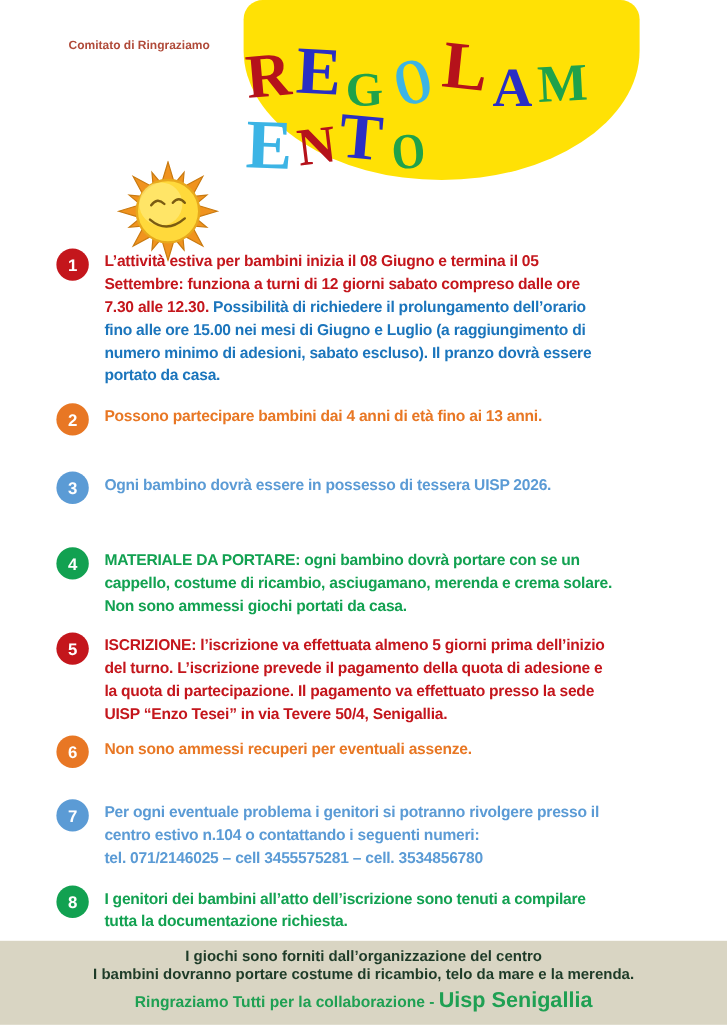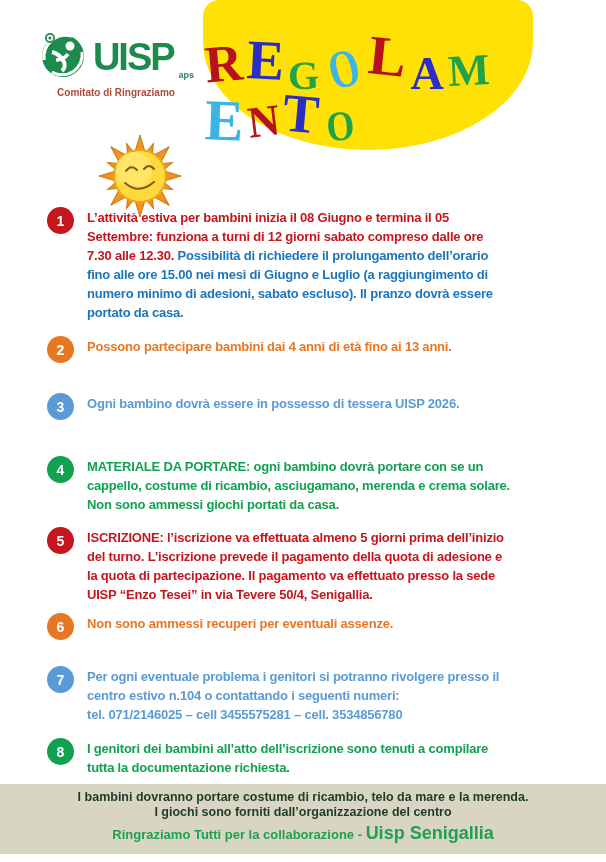--- a/index.html
+++ b/index.html
@@ -48,37 +48,20 @@
   .footer-line{font-size:12.5px;font-weight:bold;line-height:15px;}
   .footer-thanks{font-size:13px;font-weight:bold;margin-top:3px;}
   .footer-brand{font-size:18px;text-align:right;}
 </style>
 </head>
 <body>
 
 <div class="page">
 
   <div class="logo">
-    <div class="logo-row">
-      <span>
-        <svg width="50" height="50" viewBox="0 0 50 50">
-          <circle cx="25" cy="26" r="21" fill="#1d8a4e"></circle>
-          <path d="M6 30 A22 22 0 0 1 34 6" stroke="#ffffff" stroke-width="3.5" fill="none"></path>
-          <path d="M14 42 A20 20 0 0 0 44 22" stroke="#ffffff" stroke-width="3" fill="none"></path>
-          <circle cx="32" cy="16" r="4.5" fill="#ffffff"></circle>
-          <path d="M14 22 q8 2 12 10 q2 5 -2 9" stroke="#ffffff" stroke-width="4" fill="none"></path>
-          <path d="M30 24 q-4 6 -12 6" stroke="#ffffff" stroke-width="3.5" fill="none"></path>
-          <circle cx="12" cy="8" r="5" fill="#1d8a4e"></circle>
-          <circle cx="12" cy="8" r="3.2" fill="#ffffff"></circle>
-          <circle cx="12" cy="8" r="1.6" fill="#1d8a4e"></circle>
-        </svg>
-      </span>
-      <span class="uisp-word">UISP</span>
-      <span class="uisp-suffix">aps</span>
-    </div>
     <div class="committee">Comitato di Ringraziamo</div>
   </div>
 
   <div class="blob" style="background: rgb(255, 225, 5);">
     <span id="title-letters"><span class="letter" style="color: rgb(181, 18, 27); font-size: 52px; transform: translateY(4px) rotate(-5deg) scaleX(1);">R</span><span class="letter" style="color: rgb(42, 46, 196); font-size: 56px; transform: translateY(2px) rotate(3deg) scaleX(1);">E</span><span class="letter" style="color: rgb(31, 162, 74); font-size: 40px; transform: translateY(12px) rotate(-2deg) scaleX(1);">G</span><span class="letter" style="color: rgb(60, 180, 229); font-size: 54px; transform: translateY(10px) rotate(-14deg) scaleX(0.72);">O</span><span class="letter" style="color: rgb(181, 18, 27); font-size: 56px; transform: translateY(-2px) rotate(6deg) scaleX(1);">L</span><span class="letter" style="color: rgb(42, 46, 196); font-size: 46px; transform: translateY(12px) rotate(0deg) scaleX(1);">A</span><span class="letter" style="color: rgb(31, 162, 74); font-size: 44px; transform: translateY(8px) rotate(-3deg) scaleX(1);">M</span><span class="letter" style="color: rgb(60, 180, 229); font-size: 58px; transform: translateY(6px) rotate(2deg) scaleX(1);">E</span><span class="letter" style="color: rgb(181, 18, 27); font-size: 44px; transform: translateY(2px) rotate(-7deg) scaleX(1);">N</span><span class="letter" style="color: rgb(42, 46, 196); font-size: 54px; transform: translateY(-2px) rotate(5deg) scaleX(1);">T</span><span class="letter" style="color: rgb(31, 162, 74); font-size: 42px; transform: translateY(6px) rotate(-5deg) scaleX(0.85);">O</span></span>
   </div>
 
   <div class="sun">
     <svg width="128" height="84" viewBox="0 0 128 84">
       <g fill="#f0931f" stroke="#c97a10" stroke-width="1">
@@ -151,20 +134,20 @@
 tel. 071/2146025 – cell 3455575281 – cell. 3534856780</span></div>
       </div>
       <div class="item i8">
         <div class="badge" style="background: rgb(18, 161, 81);">8</div>
         <div class="item-text"><span style="color: rgb(18, 161, 81);">I genitori dei bambini all’atto dell’iscrizione sono tenuti a compilare
 tutta la documentazione richiesta.</span></div>
       </div>
     </div>
 
   <div class="footer" style="background: rgb(217, 213, 195);">
+    <div class="footer-line" style="color: rgb(30, 59, 40);">I giochi sono forniti dall’organizzazione del centro</div>
     <div class="footer-line" style="color: rgb(30, 59, 40);">I bambini dovranno portare costume di ricambio, telo da mare e la merenda.</div>
-    <div class="footer-line" style="color: rgb(30, 59, 40);">I giochi sono forniti dall’organizzazione del centro</div>
     <div class="footer-thanks" style="color: rgb(31, 160, 83);">
       <span>Ringraziamo Tutti per la collaborazione - </span><span class="footer-brand">Uisp Senigallia</span>
     </div>
   </div>
 
 </div>
 
 </body></html>

